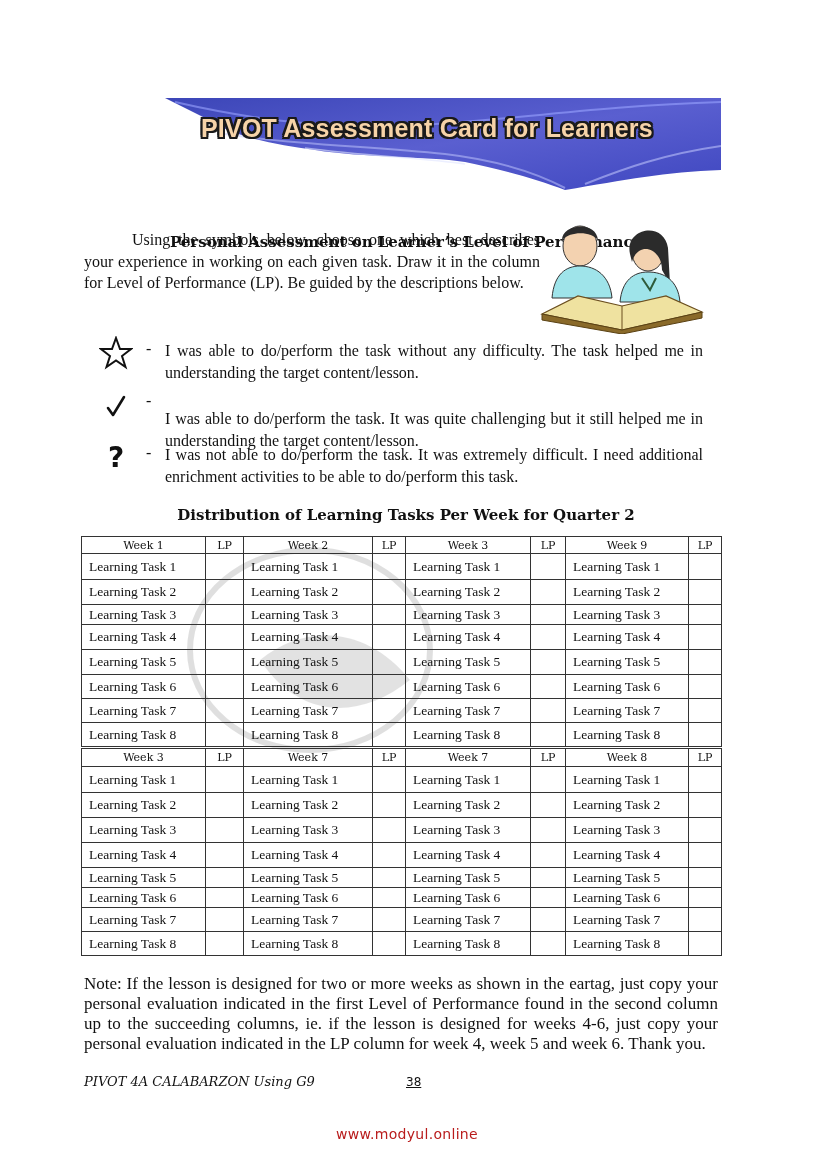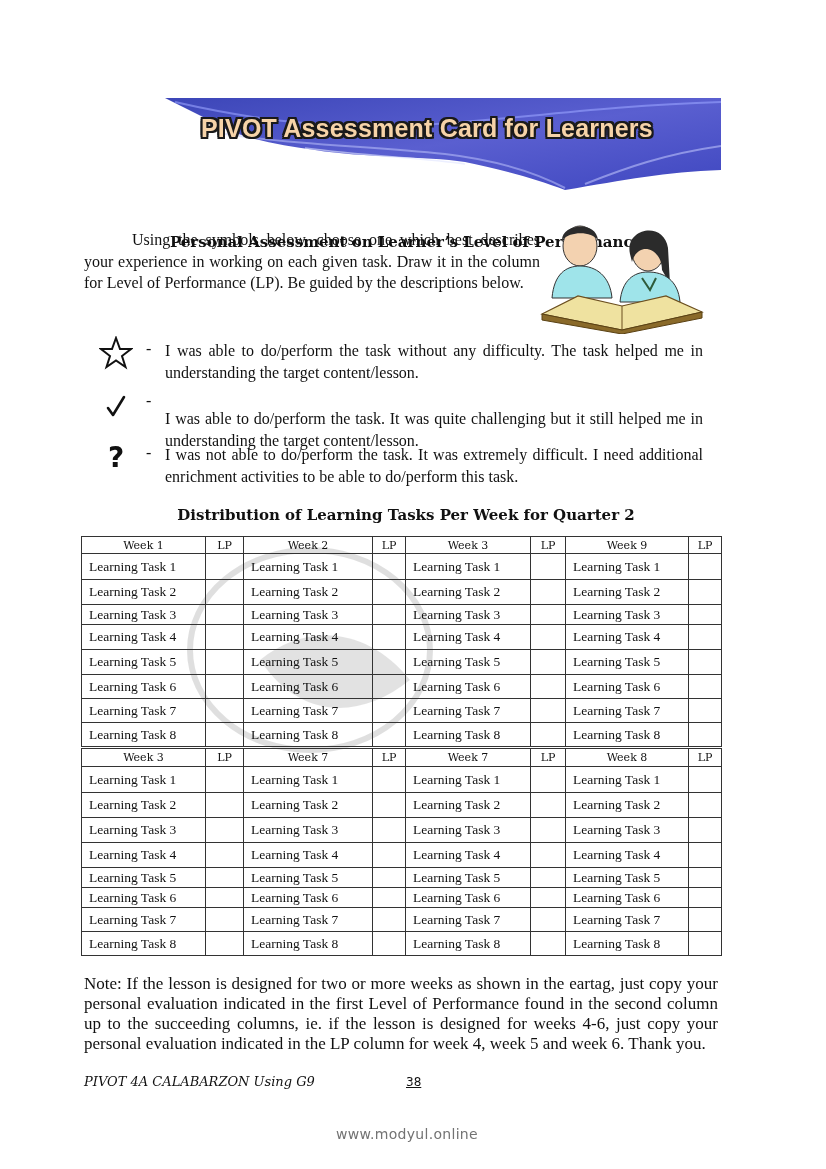--- a/index.html
+++ b/index.html
@@ -44,21 +44,21 @@
     .t1 { top: 536px; }
     .t2 { top: 748px; }
 
     .note { position: absolute; left: 84px; top: 974px; width: 634px; font-family: "Liberation Serif", serif;
       font-size: 17px; line-height: 20px; text-align: justify; }
 
     .footer-left { position: absolute; left: 84px; top: 1074px; font-family: "DejaVu Serif", serif;
       font-style: italic; font-size: 13px; }
     .footer-page { position: absolute; left: 406px; top: 1075px; font-family: "DejaVu Sans", sans-serif; font-size: 12px; text-decoration: underline; }
     .watermark { position: absolute; left: 336px; top: 1126px; font-family: "DejaVu Sans", sans-serif;
-      font-size: 14px; color: #737373; letter-spacing: 0.3px; }
+      font-size: 14px; color: #b91c1c; letter-spacing: 0.3px; }
 
     .faint-stamp { position: absolute; opacity: 0.18; pointer-events: none; }
   </style>
 </head>
 <body>
 
 <div class="banner">
   <svg width="556" height="94" viewBox="0 0 556 94">
     <defs>
       <linearGradient id="bg" x1="0" y1="0" x2="1" y2="1">

